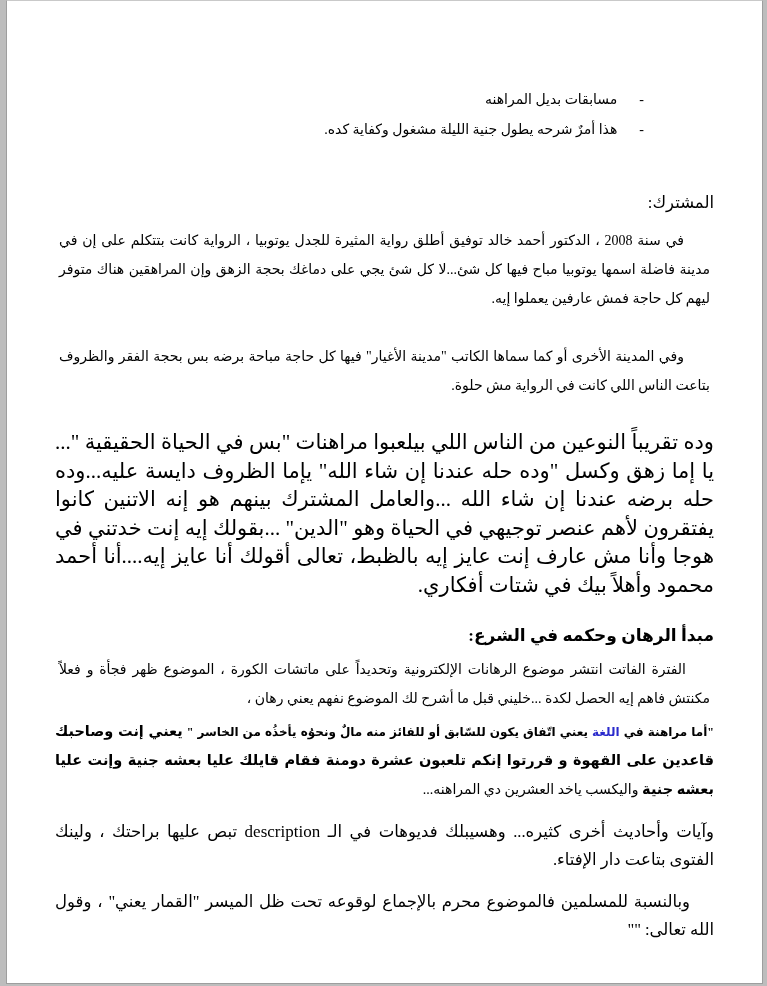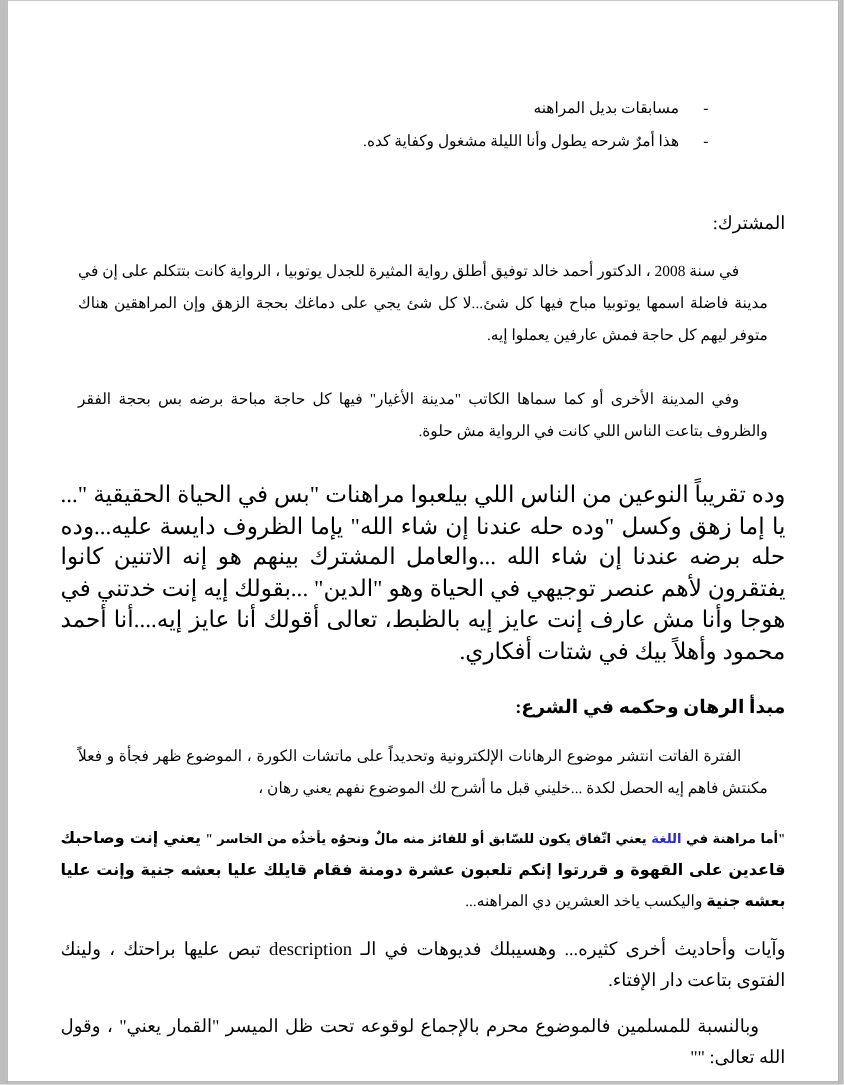--- a/index.html
+++ b/index.html
@@ -17,21 +17,21 @@
     border:1px solid #9e9e9e;
     border-top-color:#c9c9c9;
     padding:84px 48px 0 48px;
     direction:rtl;
     color:#000;
   }
   .bullets{padding-right:70px;}
   .bullet{display:flex;align-items:flex-start;gap:22px;font-size:14px;line-height:30px;}
   .dash{flex:0 0 auto;}
   .h1{font-size:16.5px;line-height:28px;margin:44px 0 9px 0;font-weight:normal;}
-  .p-body{font-size:14px;line-height:29px;text-align:justify;margin:16px;}
+  .p-body{font-size:14px;line-height:29px;text-align:justify;margin:4px;}
   .indent-sm{text-indent:26px;}
   .indent-md{text-indent:24px;}
   .gap-sm{margin-top:29px;}
   .p-large{font-size:21px;line-height:28.5px;text-align:justify;margin:28px 0 0 0;}
   .h2{font-size:17px;line-height:30px;margin:22px 0 2px 0;font-weight:bold;}
   .p-quote{font-size:14px;line-height:28px;text-align:justify;margin:0;}
   .q-sm{font-weight:bold;font-size:12px;}
   .q-lg{font-weight:bold;font-size:14.5px;}
   .q-tail{font-weight:normal;font-size:14px;}
   .link{text-decoration:none;}
@@ -43,21 +43,21 @@
 
 <div class="page">
 
   <div class="bullets">
     <div class="bullet">
       <span class="dash">-</span>
       <span>مسابقات بديل المراهنه</span>
     </div>
     <div class="bullet">
       <span class="dash">-</span>
-      <span>هذا أمرٌ شرحه يطول وأنا الليلة مشغول وكفاية كده.</span>
+      <span>هذا أمرٌ شرحه يطول جنية الليلة مشغول وكفاية كده.</span>
     </div>
   </div>
 
   <div class="h1">المشترك:</div>
 
   <p class="p-body indent-sm">في سنة 2008 ، الدكتور أحمد خالد توفيق أطلق رواية المثيرة للجدل يوتوبيا ، الرواية كانت بتتكلم على إن في مدينة فاضلة اسمها يوتوبيا مباح فيها كل شئ...لا كل شئ يجي على دماغك بحجة الزهق وإن المراهقين هناك متوفر ليهم كل حاجة فمش عارفين يعملوا إيه.</p>
 
   <p class="p-body indent-sm gap-sm">وفي المدينة الأخرى أو كما سماها الكاتب "مدينة الأغيار" فيها كل حاجة مباحة برضه بس بحجة الفقر والظروف بتاعت الناس اللي كانت في الرواية مش حلوة.</p>
 
   <p class="p-large">وده تقريباً النوعين من الناس اللي بيلعبوا مراهنات "بس في الحياة الحقيقية "... يا إما زهق وكسل "وده حله عندنا إن شاء الله" يإما الظروف دايسة عليه...وده حله برضه عندنا إن شاء الله ...والعامل المشترك بينهم هو إنه الاتنين كانوا يفتقرون لأهم عنصر توجيهي في الحياة وهو "الدين" ...بقولك إيه إنت خدتني في هوجا وأنا مش عارف إنت عايز إيه بالظبط،  تعالى أقولك أنا عايز إيه....أنا أحمد محمود وأهلاً بيك في شتات أفكاري.</p>

